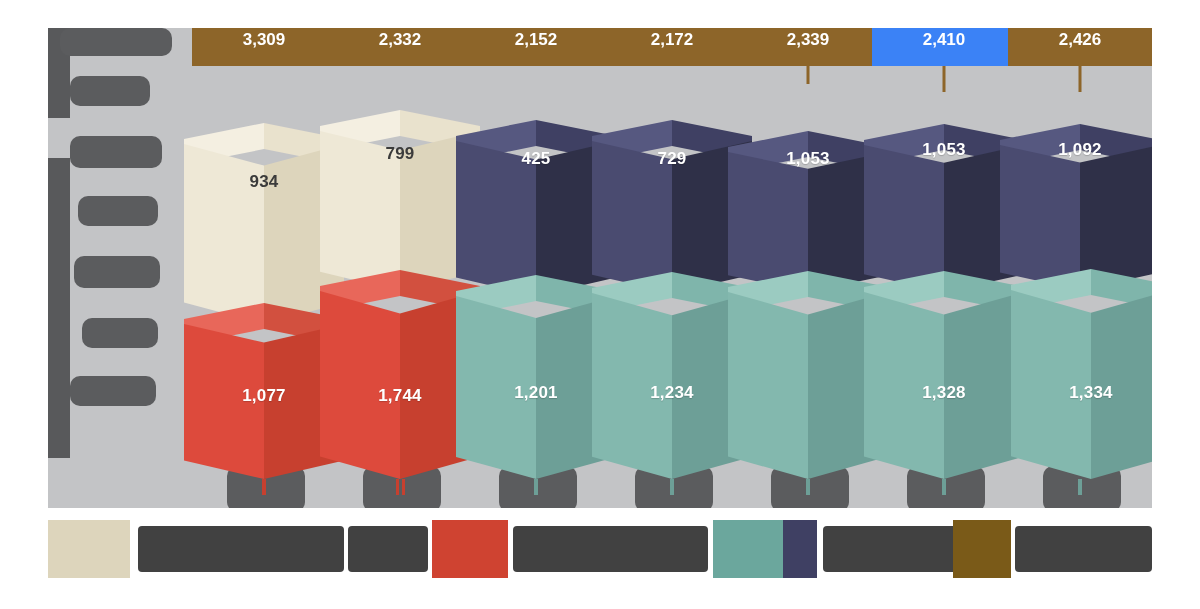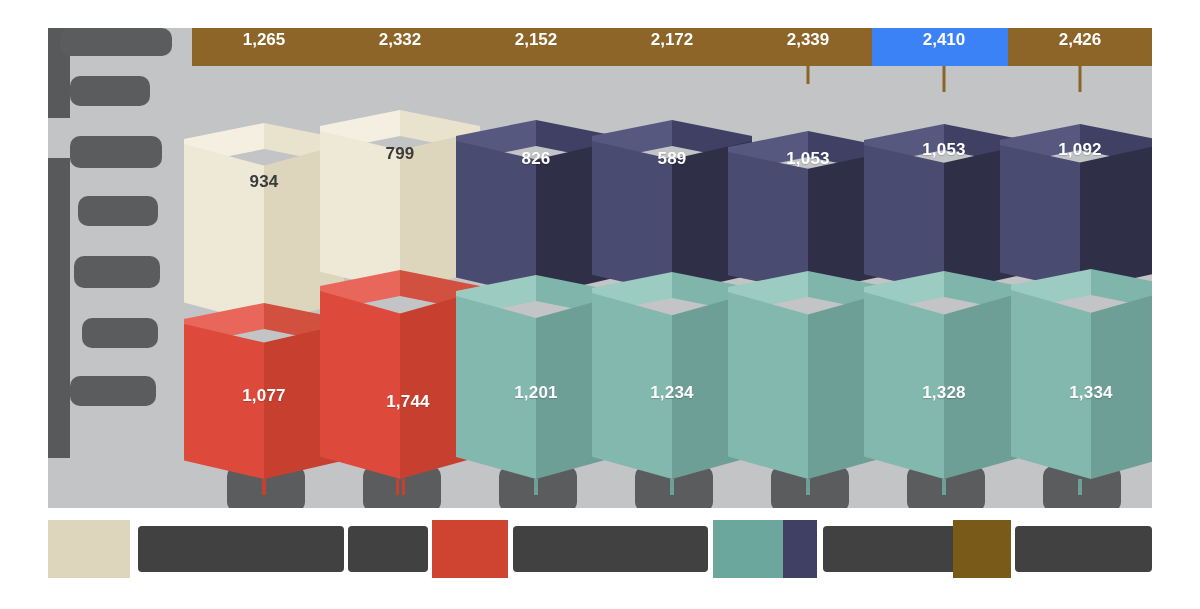--- a/index.html
+++ b/index.html
@@ -72,21 +72,21 @@
     <div class="redact md" style="left:315px;top:438px;width:78px;height:46px;"></div>
     <div class="redact md" style="left:451px;top:438px;width:78px;height:46px;"></div>
     <div class="redact md" style="left:587px;top:438px;width:78px;height:46px;"></div>
     <div class="redact md" style="left:723px;top:438px;width:78px;height:46px;"></div>
     <div class="redact md" style="left:859px;top:438px;width:78px;height:46px;"></div>
     <div class="redact md" style="left:995px;top:438px;width:78px;height:46px;"></div>
 
     <div class="bargroup" style="left:136px;width:160px;height:480px;">
 
       <div class="total" style="left:8px;top:-14px;width:144px;">
-        <span class="pill" style="background:#8d6529;">1,265</span>
+        <span class="pill" style="background:#8d6529;">3,309</span>
         <span class="stem" style="height:0px;background:#8d6529;"></span>
       </div>
 
       <div class="seg" style="top:116px;height:180px;width:160px;">
         <div class="cap" style="top:-21px;height:42px;">
           <div class="cl" style="background:#f4efe1;"></div>
             <div class="cr" style="background:#e9e2cd;"></div>
         </div>
         <div class="left" style="background:#eee8d6;"></div>
         <div class="right" style="background:#ddd5bc;"></div>
@@ -119,39 +119,39 @@
         <div class="right" style="background:#ddd5bc;"></div>
         <div class="vallabel dark" style="top:13px;">799</div>
       </div>
       <div class="seg" style="top:263px;height:188px;width:160px;">
         <div class="cap" style="top:-21px;height:42px;">
           <div class="cl" style="background:#e8675a;"></div>
             <div class="cr" style="background:#d2503f;"></div>
         </div>
         <div class="left" style="background:#dd4a3c;"></div>
         <div class="right" style="background:#c7402f;"></div>
-        <div class="vallabel" style="top:101px;padding-left:8px;">1,744</div>
+        <div class="vallabel" style="top:95px;">1,744</div>
       </div>
       <div style="position:absolute;left:76px;top:451px;width:3px;height:16px;background:#c7402f;"></div>
       <div style="position:absolute;left:82px;top:451px;width:3px;height:16px;background:#c7402f;"></div>
     </div>
 
     <div class="bargroup" style="left:408px;width:160px;height:480px;">
       <div class="total" style="left:8px;top:-14px;width:144px;">
         <span class="pill" style="background:#8d6529;">2,152</span>
         <span class="stem" style="height:0px;background:#8d6529;"></span>
       </div>
       <div class="seg" style="top:113px;height:155px;width:160px;">
         <div class="cap" style="top:-21px;height:42px;">
           <div class="cl" style="background:#565880;"></div>
             <div class="cr" style="background:#3f4063;"></div>
         </div>
         <div class="left" style="background:#4a4b70;"></div>
         <div class="right" style="background:#2f3048;"></div>
-        <div class="vallabel" style="top:8px;">826</div>
+        <div class="vallabel" style="top:8px;">425</div>
       </div>
       <div class="seg" style="top:268px;height:183px;width:160px;">
         <div class="cap" style="top:-21px;height:42px;">
           <div class="cl" style="background:#9bcbc1;"></div>
             <div class="cr" style="background:#7fb5ab;"></div>
         </div>
         <div class="left" style="background:#83b8ae;"></div>
         <div class="right" style="background:#6d9f97;"></div>
         <div class="vallabel" style="top:87px;">1,201</div>
       </div>
@@ -163,21 +163,21 @@
         <span class="pill" style="background:#8d6529;">2,172</span>
         <span class="stem" style="height:0px;background:#8d6529;"></span>
       </div>
       <div class="seg" style="top:113px;height:152px;width:160px;">
         <div class="cap" style="top:-21px;height:42px;">
           <div class="cl" style="background:#565880;"></div>
             <div class="cr" style="background:#3f4063;"></div>
         </div>
         <div class="left" style="background:#4a4b70;"></div>
         <div class="right" style="background:#2f3048;"></div>
-        <div class="vallabel" style="top:8px;">589</div>
+        <div class="vallabel" style="top:8px;">729</div>
       </div>
       <div class="seg" style="top:265px;height:186px;width:160px;">
         <div class="cap" style="top:-21px;height:42px;">
           <div class="cl" style="background:#9bcbc1;"></div>
             <div class="cr" style="background:#7fb5ab;"></div>
         </div>
         <div class="left" style="background:#83b8ae;"></div>
         <div class="right" style="background:#6d9f97;"></div>
         <div class="vallabel" style="top:90px;">1,234</div>
       </div>

